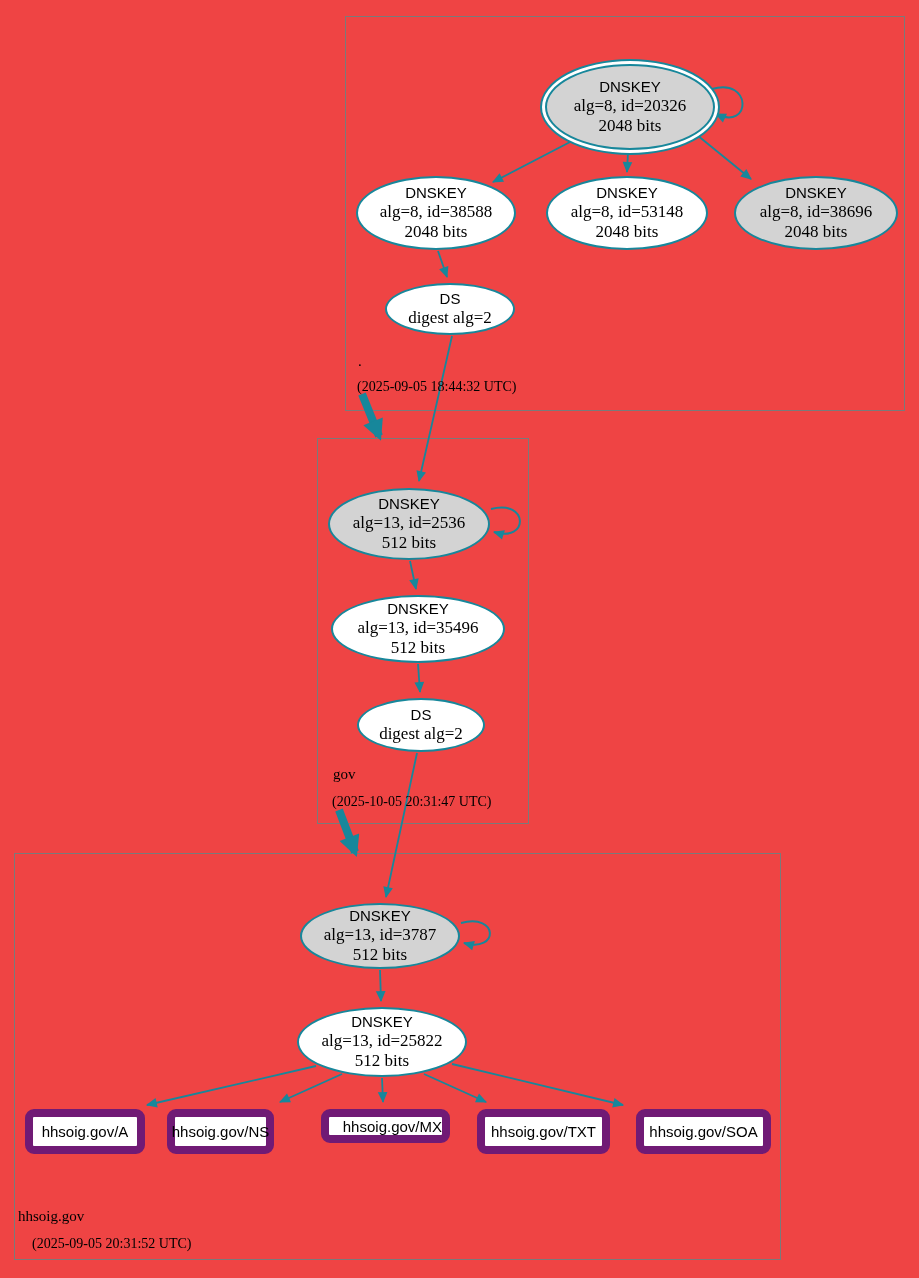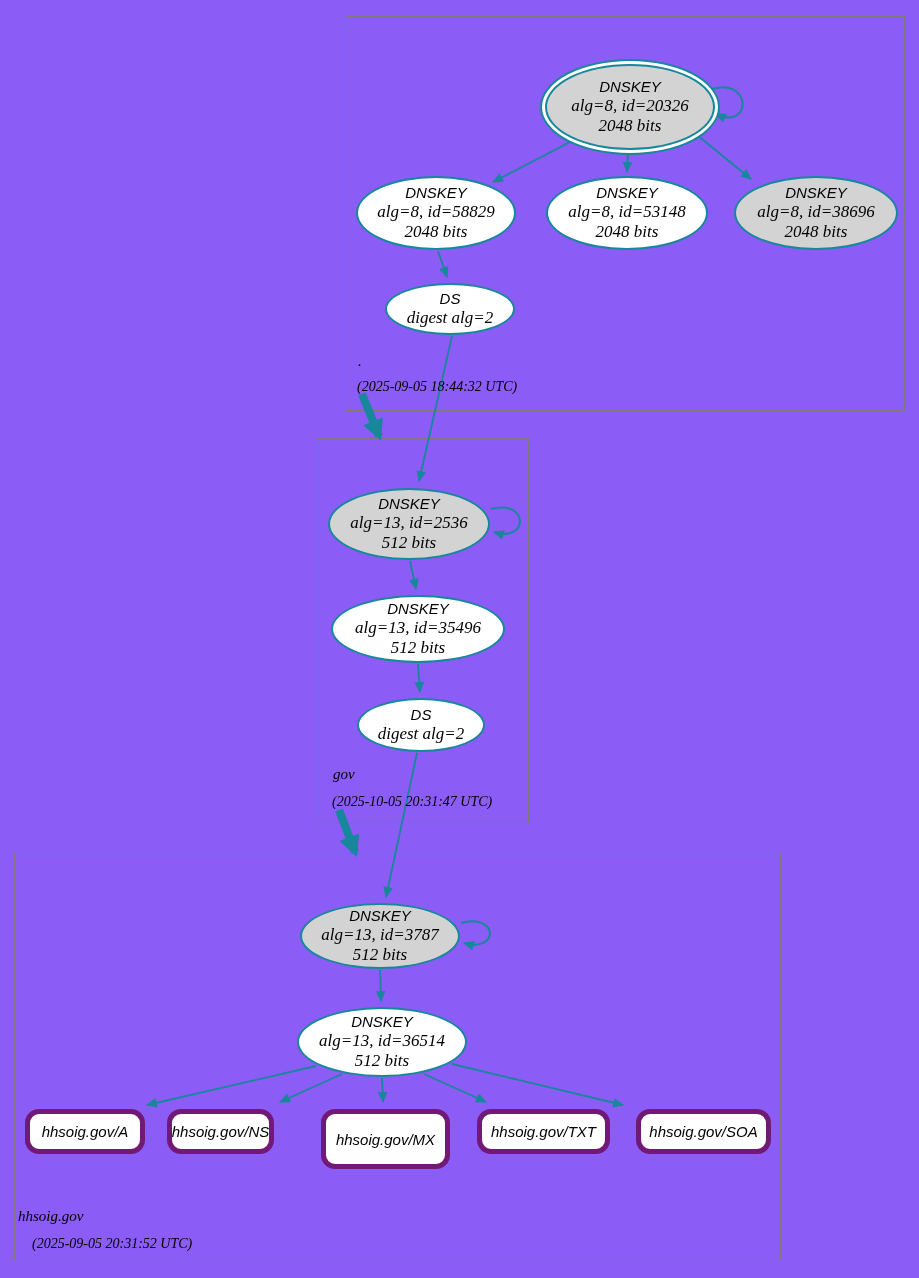--- a/index.html
+++ b/index.html
@@ -1,19 +1,18 @@
 <!DOCTYPE html>
 <html><head>
 <meta charset="utf-8">
 <style>
   html,body{margin:0;padding:0;background:#ffffff;}
   #canvas{
-    position:relative;width:919px;height:1278px;background:#8b5cf6;overflow:hidden;
+    position:relative;width:919px;height:1278px;background:#ef4444;overflow:hidden;
     font-family:"Liberation Sans",sans-serif;
-    font-style:italic;
   }
   .zone-box{
     position:absolute;border:1px solid #7a7a7a;background:transparent;z-index:0;
   }
   #edges{position:absolute;left:0;top:0;z-index:1;}
   .node{position:absolute;z-index:2;box-sizing:border-box;}
   .ellipse{
     border:2px solid #17879B;border-radius:50%;background:#ffffff;
     display:flex;flex-direction:column;align-items:center;justify-content:center;
     text-align:center;line-height:1.18;
@@ -24,21 +23,21 @@
   }
   .double-inner{
     position:absolute;left:3px;top:3px;right:3px;bottom:3px;
     border:2px solid #17879B;border-radius:50%;background:#d3d3d3;
     display:flex;flex-direction:column;align-items:center;justify-content:center;
     text-align:center;line-height:1.18;
   }
   .node-title{font-family:"Liberation Sans",sans-serif;font-size:15px;color:#000;}
   .node-detail,.node-bits{font-family:"Liberation Serif",serif;font-size:17px;color:#000;}
   .rrset{
-    position:absolute;z-index:2;border:5px solid #701a75;border-radius:14px;background:#ffffff;
+    position:absolute;z-index:2;border:8px solid #701a75;border-radius:9px;background:#ffffff;
     display:flex;align-items:center;justify-content:center;
     font-family:"Liberation Sans",sans-serif;font-size:15px;color:#000;box-sizing:border-box;
   }
   .zone-label{
     position:absolute;z-index:2;font-family:"Liberation Serif",serif;
     font-size:15px;color:#000;white-space:nowrap;
   }
   .zone-ts{
     position:absolute;z-index:2;font-family:"Liberation Serif",serif;
     font-size:14px;color:#000;white-space:nowrap;
@@ -89,21 +88,21 @@
   <div class="double-outer" style="left:540px;top:59px;width:176px;height:92px;">
     <div class="double-inner">
       <span class="node-title">DNSKEY</span>
       <span class="node-detail">alg=8, id=20326</span>
       <span class="node-bits">2048 bits</span>
     </div>
   </div>
 
   <div class="node ellipse" style="left:356px;top:176px;width:160px;height:74px;">
     <span class="node-title">DNSKEY</span>
-    <span class="node-detail">alg=8, id=58829</span>
+    <span class="node-detail">alg=8, id=38588</span>
     <span class="node-bits">2048 bits</span>
   </div>
 
   <div class="node ellipse" style="left:546px;top:176px;width:162px;height:74px;">
     <span class="node-title">DNSKEY</span>
     <span class="node-detail">alg=8, id=53148</span>
     <span class="node-bits">2048 bits</span>
   </div>
 
   <div class="node ellipse gray" style="left:734px;top:176px;width:164px;height:74px;">
@@ -141,31 +140,31 @@
   <div class="zone-ts" style="left:332px;top:794px;">(2025-10-05 20:31:47 UTC)</div>
 
   <div class="node ellipse gray" style="left:300px;top:903px;width:160px;height:66px;">
     <span class="node-title">DNSKEY</span>
     <span class="node-detail">alg=13, id=3787</span>
     <span class="node-bits">512 bits</span>
   </div>
 
   <div class="node ellipse" style="left:297px;top:1007px;width:170px;height:70px;">
     <span class="node-title">DNSKEY</span>
-    <span class="node-detail">alg=13, id=36514</span>
+    <span class="node-detail">alg=13, id=25822</span>
     <span class="node-bits">512 bits</span>
   </div>
 
   <div class="rrset" style="left:25px;top:1109px;width:120px;height:45px;">
     <span>hhsoig.gov/A</span>
   </div>
   <div class="rrset" style="left:167px;top:1109px;width:107px;height:45px;">
     <span>hhsoig.gov/NS</span>
   </div>
-  <div class="rrset" style="left:321px;top:1109px;width:129px;height:60px;">
+  <div class="rrset" style="left:321px;top:1109px;width:129px;height:34px;justify-content:flex-end;">
     <span>hhsoig.gov/MX</span>
   </div>
   <div class="rrset" style="left:636px;top:1109px;width:135px;height:45px;">
     <span>hhsoig.gov/SOA</span>
   </div>
   <div class="rrset" style="left:477px;top:1109px;width:133px;height:45px;">
     <span>hhsoig.gov/TXT</span>
   </div>
 
   <div class="zone-label" style="left:18px;top:1208px;">hhsoig.gov</div>

